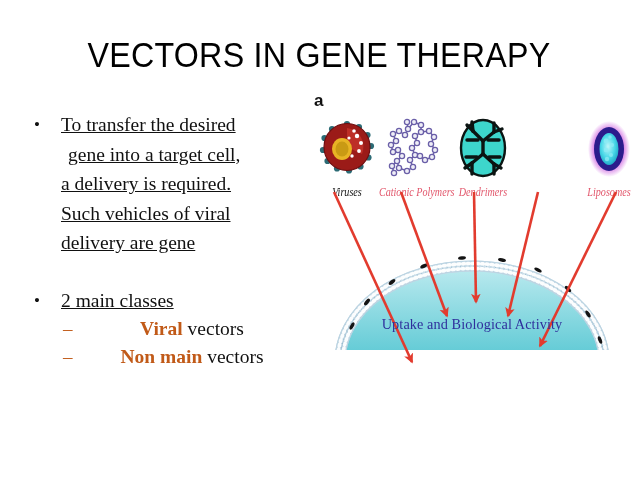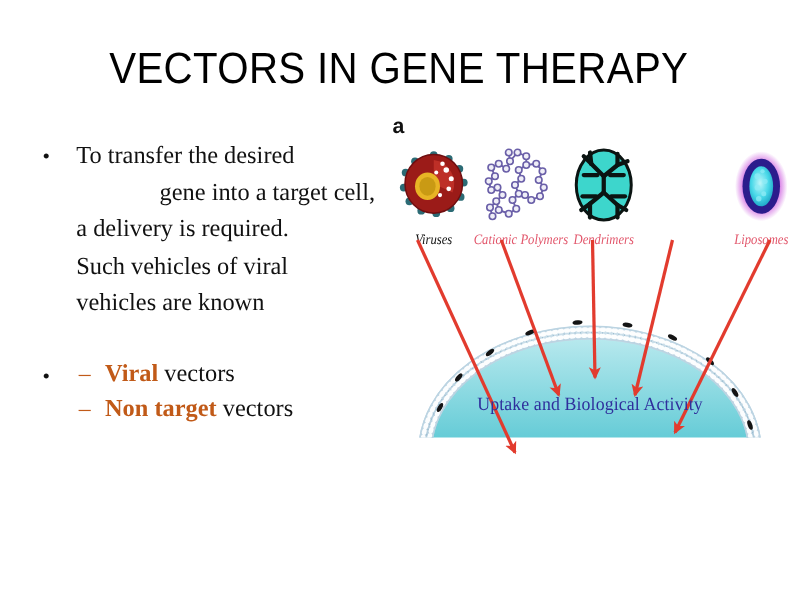--- a/index.html
+++ b/index.html
@@ -55,28 +55,28 @@
     position: absolute;
     left: 12px;
     top: 0;
     font-size: 17px;
     line-height: 29.5px;
     color: #111111;
   }
   .bullet-block .btext {
     display: block;
     margin-left: 39px;
+    text-decoration: underline;
   }
   .bullet-block .btext .ln {
     display: block;
     white-space: nowrap;
   }
   .bullet-block .btext .ln.indent {
     padding-left: 7px;
-    text-align: right;
   }
 
   #bullet-2-wrap {
     margin-top: 28px;
   }
 
   .sub-item {
     position: relative;
     margin-left: 39px;
     font-family: "Liberation Serif", serif;
@@ -89,20 +89,21 @@
     position: absolute;
     left: 2px;
     top: 0;
     color: #C15A18;
     font-size: 19px;
     line-height: 28px;
   }
   .sub-item .stext {
     display: block;
     margin-left: 23px;
+    text-align: center;
   }
 
   .hl {
     color: #C15A18;
     font-weight: bold;
   }
 
   
   #figure {
     position: absolute;
@@ -184,37 +185,40 @@
 
   <div id="body-text">
 
     <div class="bullet-block">
       <span class="marker">•</span>
       <span class="btext">
         <span class="ln">To transfer the desired</span>
         <span class="ln indent"> gene into a target cell,</span>
         <span class="ln">a delivery is required.</span>
         <span class="ln">Such vehicles of viral</span>
-        <span class="ln">vehicles are known</span>
+        <span class="ln">delivery are gene</span>
       </span>
     </div>
 
     <div id="bullet-2-wrap">
       <div class="bullet-block">
         <span class="marker">•</span>
+        <span class="btext">
+          <span class="ln">2 main classes</span>
+        </span>
       </div>
 
       <div class="sub-item">
         <span class="dash">–</span>
         <span class="stext"><span class="hl">Viral</span><span> vectors</span></span>
       </div>
 
       <div class="sub-item">
         <span class="dash">–</span>
-        <span class="stext"><span class="hl">Non target</span><span> vectors</span></span>
+        <span class="stext"><span class="hl">Non main</span><span> vectors</span></span>
       </div>
     </div>
 
   </div>
 
   <div id="figure">
 
     <div id="panel-letter">a</div>
 
     <div class="icon-slot" style="left:10px;">

